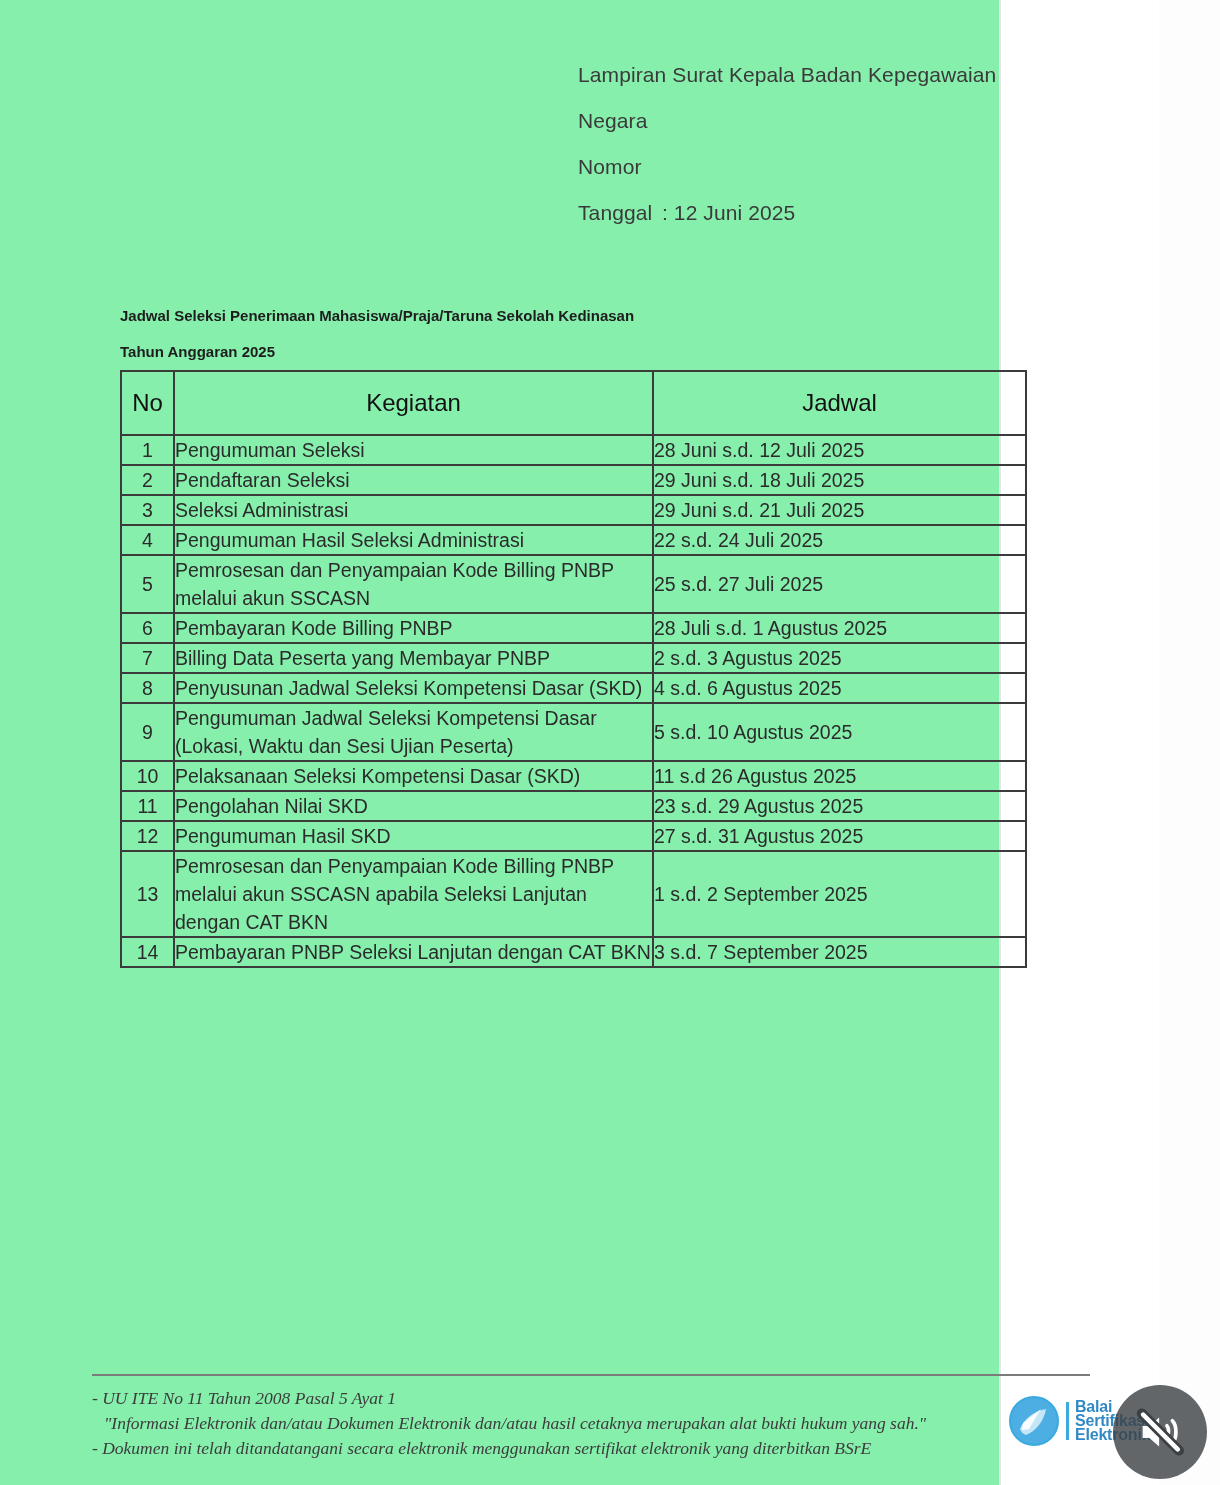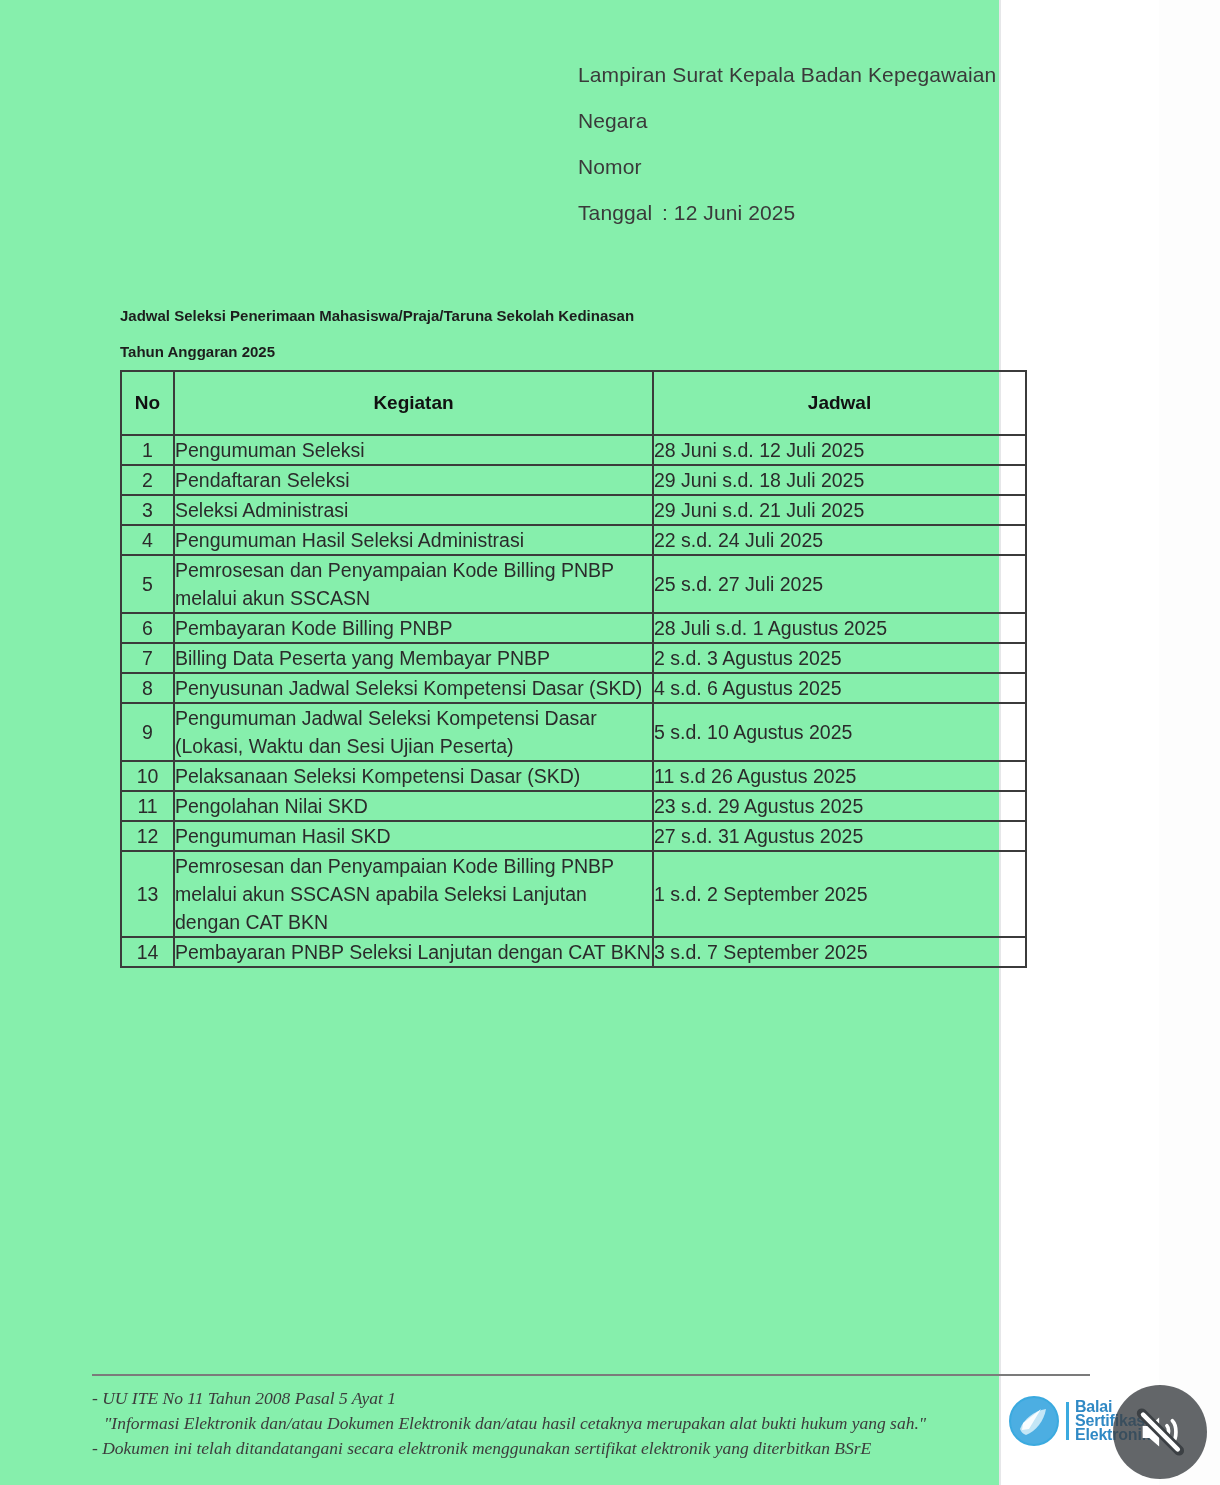--- a/index.html
+++ b/index.html
@@ -83,22 +83,22 @@
     font-size: 19.5px;
     color: #2b2b2b;
   }
   #schedule-table td, #schedule-table th {
     border: 2px solid #3b3b3b;
     padding: 0;
     vertical-align: middle;
   }
   #schedule-table thead th {
     height: 62px;
-    font-weight: bold;
-    font-size: 19px;
+    font-weight: normal;
+    font-size: 24px;
     text-align: center;
     color: #111;
   }
   .col-no    { width: 53px; }
   .col-keg   { width: 479px; }
   .col-jad   { width: 373px; }
 
   td.cell-no {
     text-align: center;
     font-size: 19.5px;

